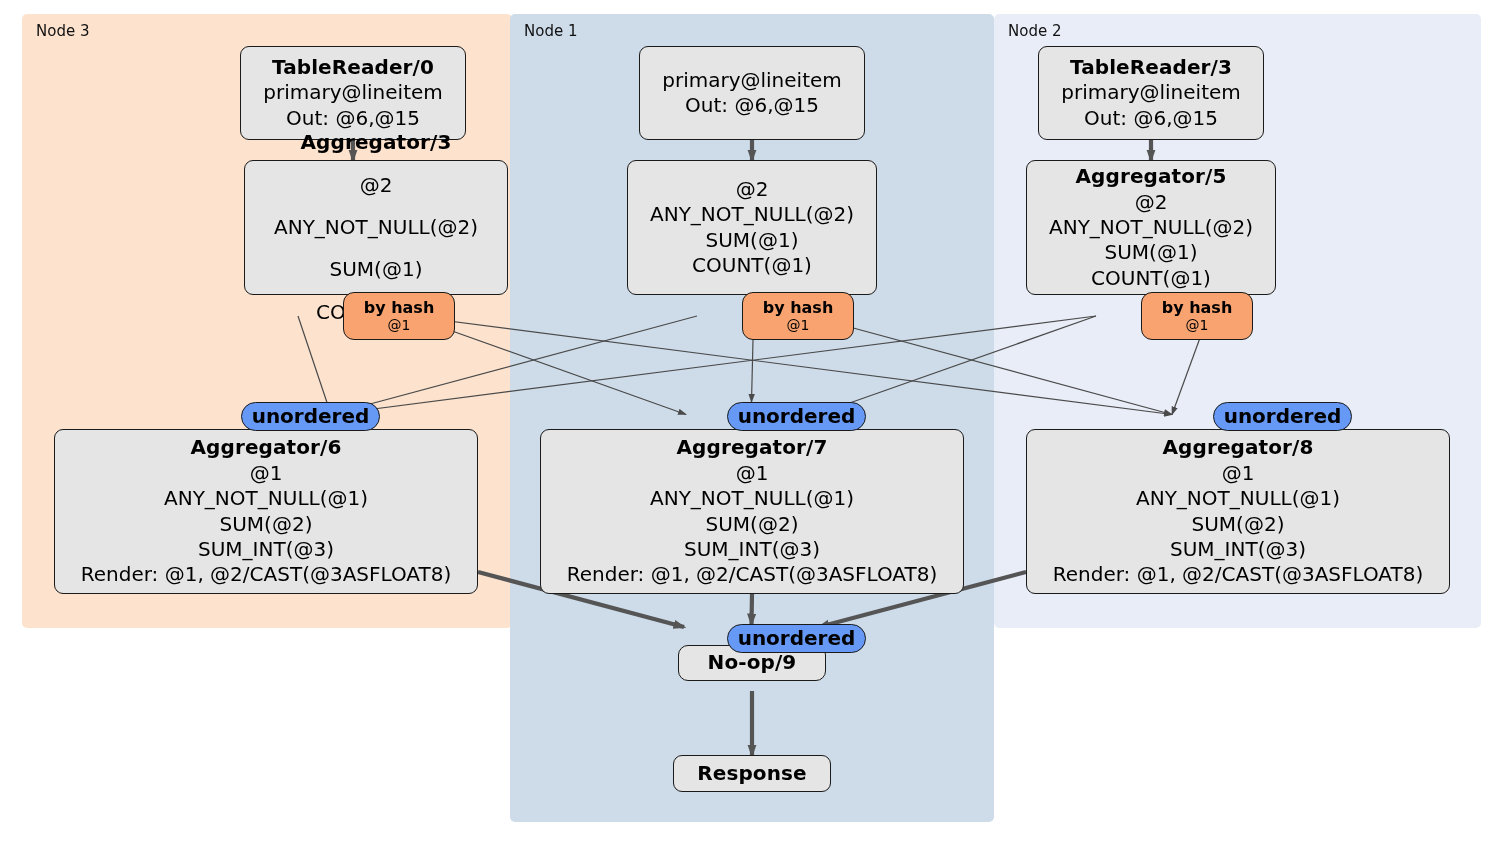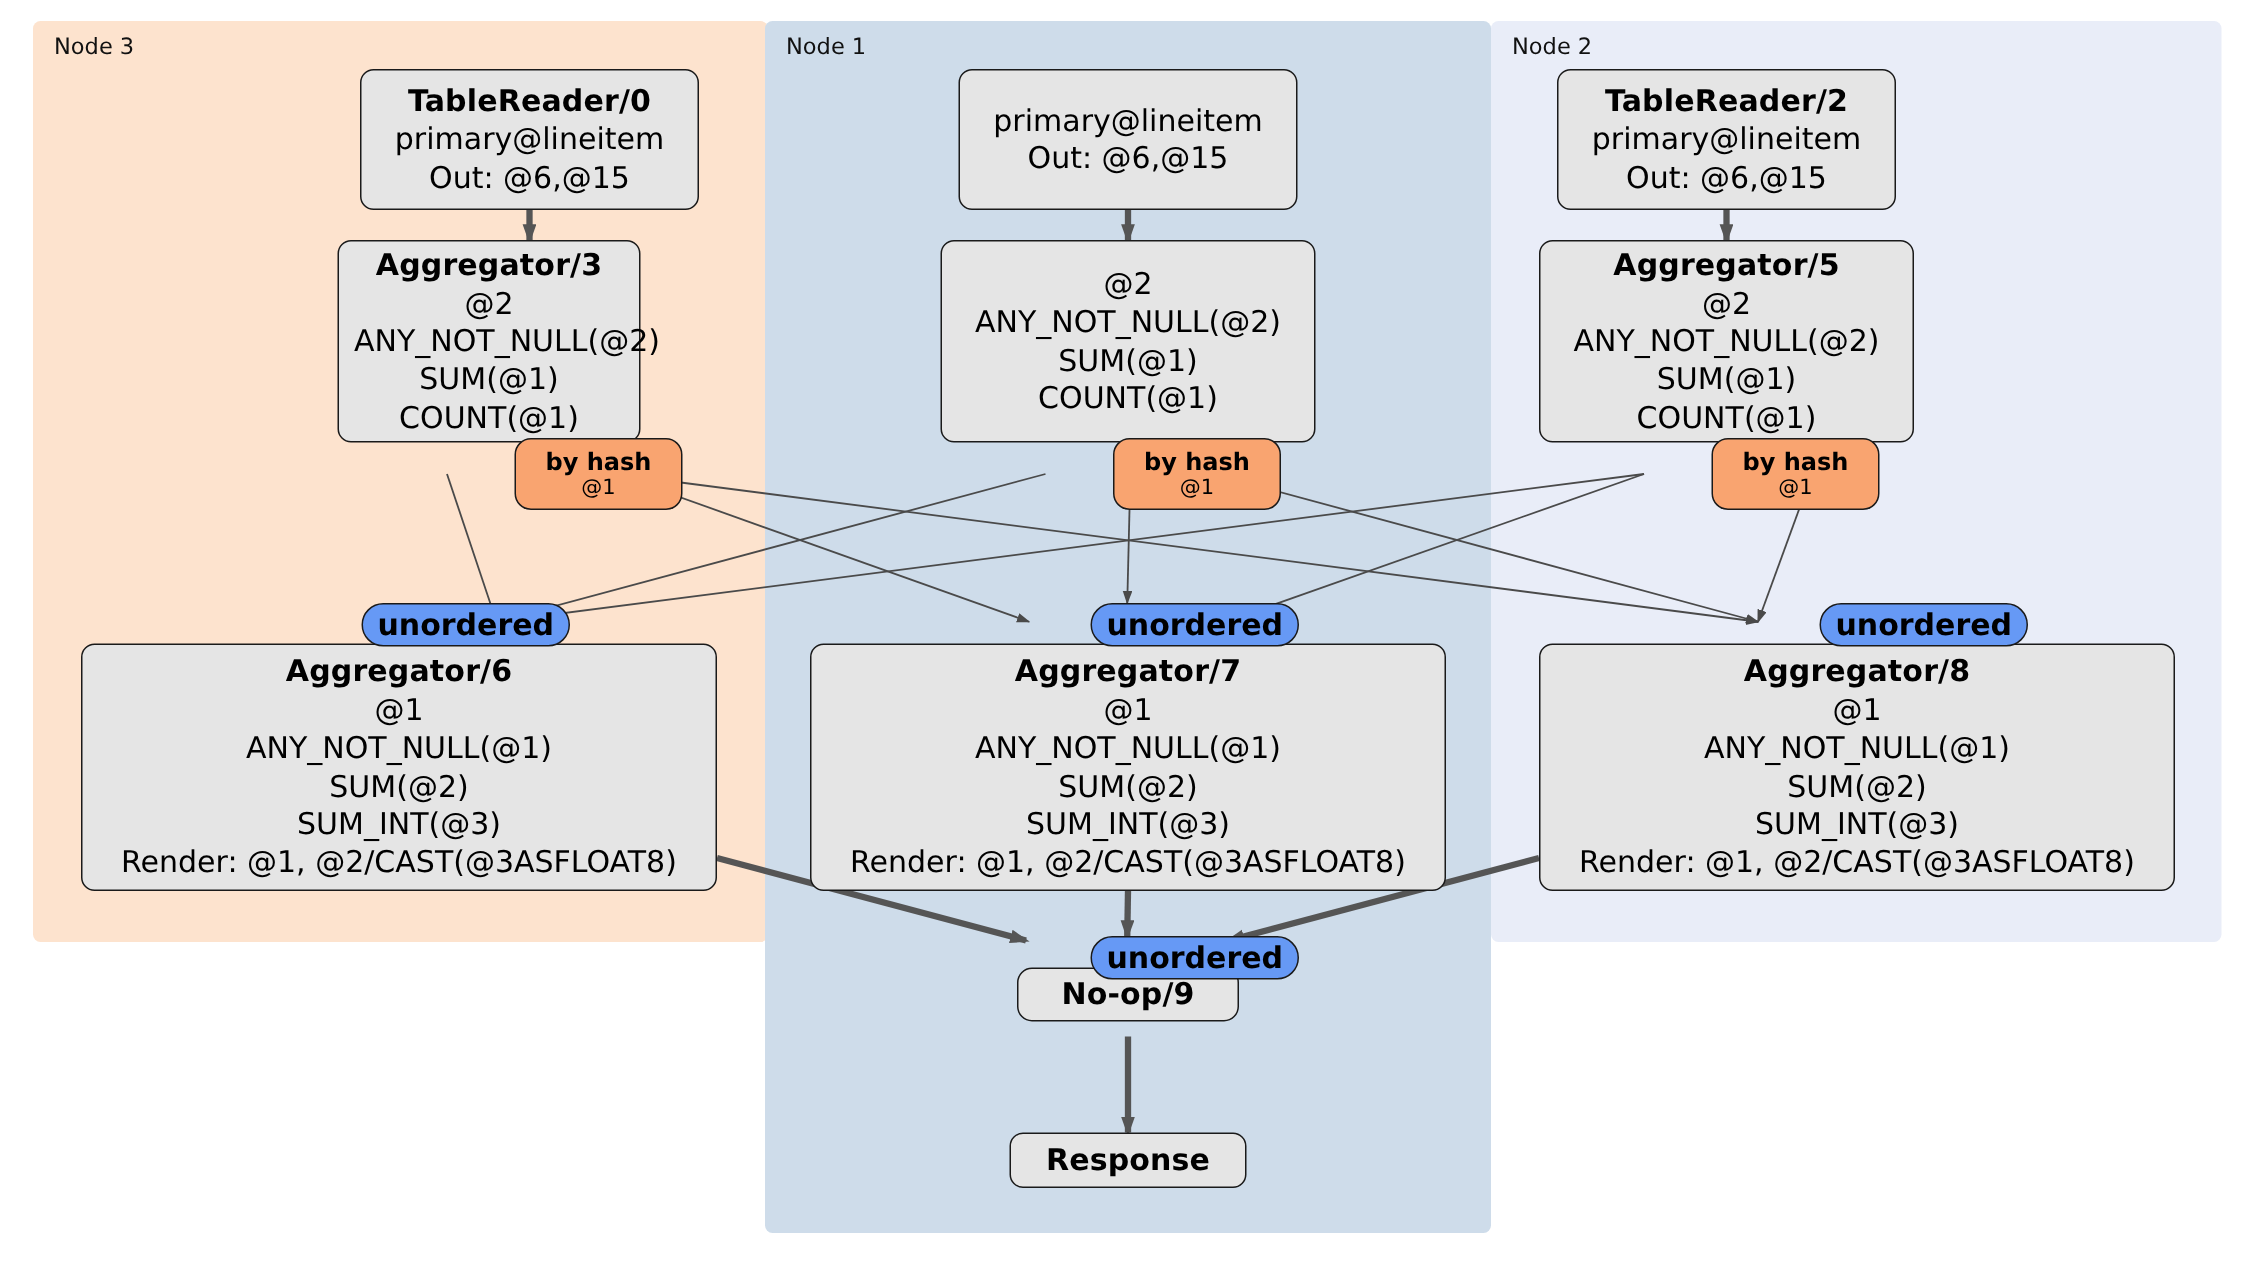--- a/index.html
+++ b/index.html
@@ -91,25 +91,25 @@
       <div class="proc" style="left: 240px; top: 46px; width: 226px; height: 94px;">
         <div class="ttl">TableReader/0</div>
         <div class="ln">primary@lineitem</div>
         <div class="ln">Out: @6,@15</div>
       </div>
       <div class="proc" style="left: 639px; top: 46px; width: 226px; height: 94px;">
         <div class="ln">primary@lineitem</div>
         <div class="ln">Out: @6,@15</div>
       </div>
       <div class="proc" style="left: 1038px; top: 46px; width: 226px; height: 94px;">
-        <div class="ttl">TableReader/2</div>
+        <div class="ttl">TableReader/3</div>
         <div class="ln">primary@lineitem</div>
         <div class="ln">Out: @6,@15</div>
       </div>
-      <div class="proc" style="left: 225px; top: 160px; width: 202px; height: 135px;">
+      <div class="proc" style="left: 244px; top: 160px; width: 264px; height: 135px; gap: 17px;">
         <div class="ttl">Aggregator/3</div>
         <div class="ln">@2</div>
         <div class="ln">ANY_NOT_NULL(@2)</div>
         <div class="ln">SUM(@1)</div>
         <div class="ln">COUNT(@1)</div>
       </div>
       <div class="proc" style="left: 627px; top: 160px; width: 250px; height: 135px;">
         <div class="ln">@2</div>
         <div class="ln">ANY_NOT_NULL(@2)</div>
         <div class="ln">SUM(@1)</div>

